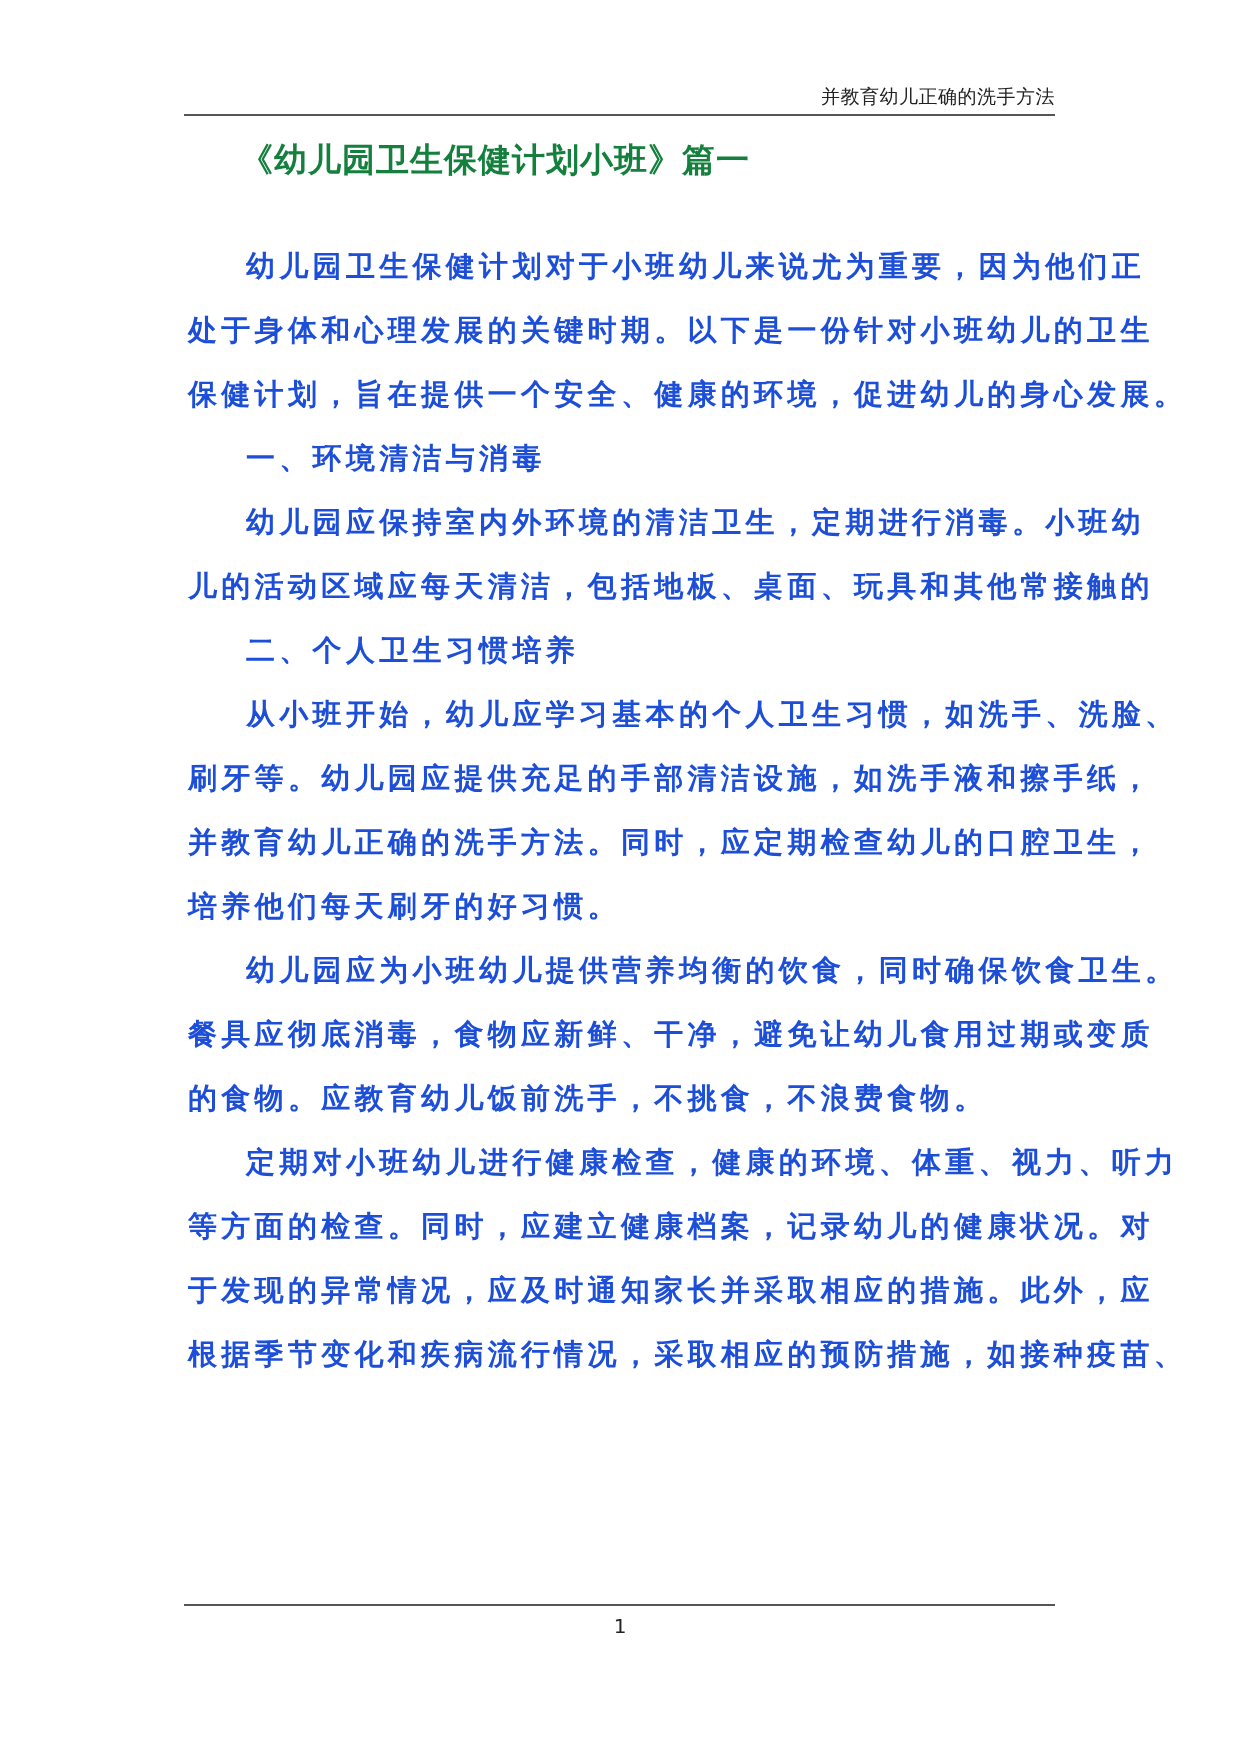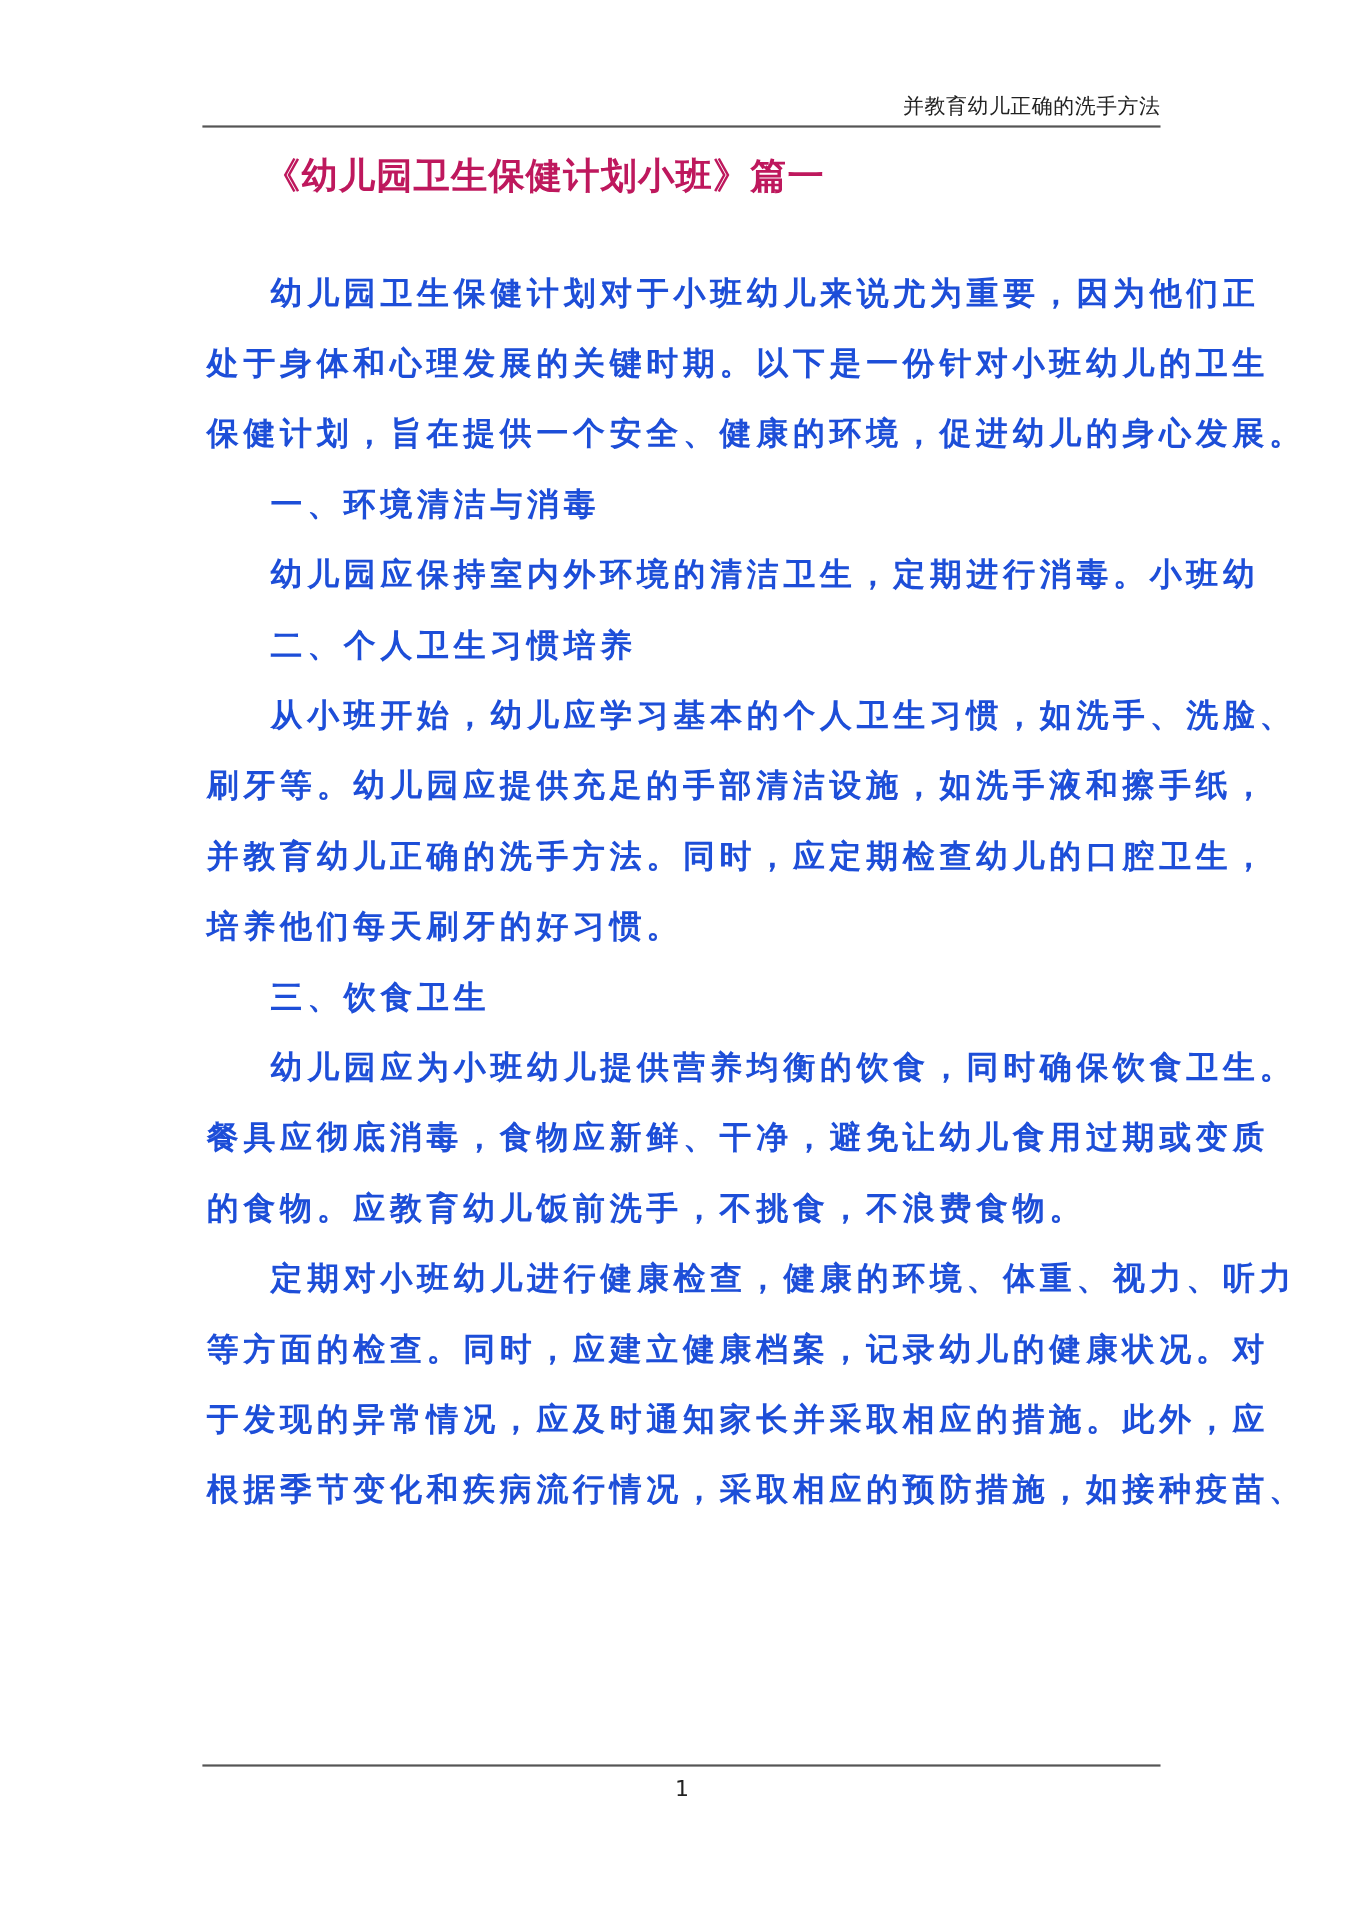--- a/index.html
+++ b/index.html
@@ -1,20 +1,20 @@
 <!DOCTYPE html>
 <html><head>
 <meta charset="utf-8">
 <style>
   html, body { margin: 0; padding: 0; background: #ffffff; }
   body { width: 1240px; height: 1753px; position: relative; overflow: hidden;
          font-family: "DejaVu Sans", "Liberation Sans", sans-serif; color: #1a1a1a; }
   .header-text { position: absolute; top: 84px; right: 185px; font-size: 19px; color: #222; letter-spacing: 0.5px; }
   .header-line { position: absolute; top: 114px; left: 184px; width: 871px; height: 2px; background: #555; }
-  .title { position: absolute; top: 138px; left: 240px; font-size: 33px; font-weight: bold; color: #be185d; letter-spacing: 1px; white-space: nowrap; }
+  .title { position: absolute; top: 138px; left: 240px; font-size: 33px; font-weight: bold; color: #15803d; letter-spacing: 1px; white-space: nowrap; }
   .body { position: absolute; top: 246px; left: 188px; width: 870px; }
   .line { height: 64px; line-height: 40px; font-size: 29px; white-space: nowrap; letter-spacing: 4.3px; color: #1d4ed8; font-weight: bold; }
   .line.indent { padding-left: 58px; }
   .footer-line { position: absolute; top: 1604px; left: 184px; width: 871px; height: 2px; background: #555; }
   .page-number { position: absolute; top: 1614px; left: 0; width: 1240px; text-align: center; font-size: 20px; color: #222; }
 </style>
 </head>
 <body>
 
 <div>
@@ -23,26 +23,26 @@
 </div>
 
 <h1 class="title" style="margin:0">《幼儿园卫生保健计划小班》篇一</h1>
 
 <div class="body">
   <div class="line indent">幼儿园卫生保健计划对于小班幼儿来说尤为重要，因为他们正</div>
   <div class="line">处于身体和心理发展的关键时期。以下是一份针对小班幼儿的卫生</div>
   <div class="line">保健计划，旨在提供一个安全、健康的环境，促进幼儿的身心发展。</div>
   <div class="line indent">一、环境清洁与消毒</div>
   <div class="line indent">幼儿园应保持室内外环境的清洁卫生，定期进行消毒。小班幼</div>
+  <div class="line">儿的活动区域应每天清洁，包括地板、桌面、玩具和其他常接触的</div>
   <div class="line indent">二、个人卫生习惯培养</div>
   <div class="line indent">从小班开始，幼儿应学习基本的个人卫生习惯，如洗手、洗脸、</div>
   <div class="line">刷牙等。幼儿园应提供充足的手部清洁设施，如洗手液和擦手纸，</div>
   <div class="line">并教育幼儿正确的洗手方法。同时，应定期检查幼儿的口腔卫生，</div>
   <div class="line">培养他们每天刷牙的好习惯。</div>
-  <div class="line indent">三、饮食卫生</div>
   <div class="line indent">幼儿园应为小班幼儿提供营养均衡的饮食，同时确保饮食卫生。</div>
   <div class="line">餐具应彻底消毒，食物应新鲜、干净，避免让幼儿食用过期或变质</div>
   <div class="line">的食物。应教育幼儿饭前洗手，不挑食，不浪费食物。</div>
   <div class="line indent">定期对小班幼儿进行健康检查，健康的环境、体重、视力、听力</div>
   <div class="line">等方面的检查。同时，应建立健康档案，记录幼儿的健康状况。对</div>
   <div class="line">于发现的异常情况，应及时通知家长并采取相应的措施。此外，应</div>
   <div class="line">根据季节变化和疾病流行情况，采取相应的预防措施，如接种疫苗、</div>
 </div>
 
 <div>

